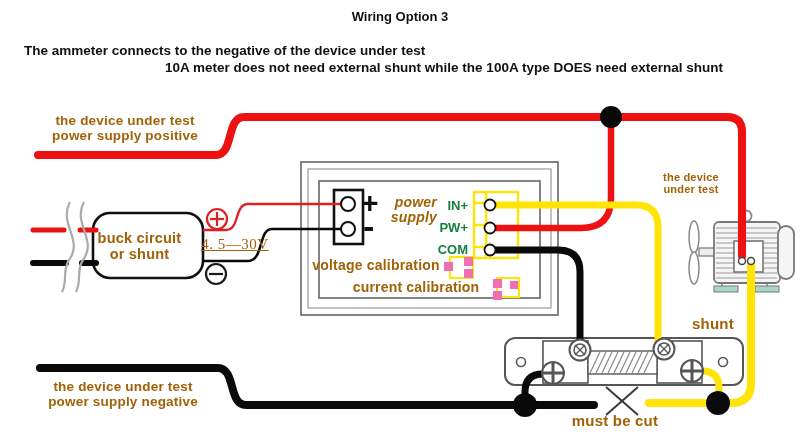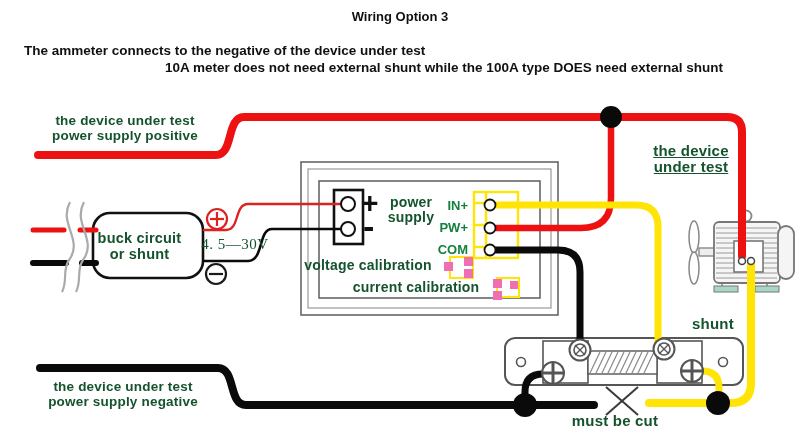--- a/index.html
+++ b/index.html
@@ -2,32 +2,32 @@
 <html><head>
 <meta charset="utf-8">
 <style>
   html,body{margin:0;padding:0;}
   body{width:800px;height:438px;position:relative;background:#ffffff;overflow:hidden;
        font-family:"Liberation Sans",sans-serif;}
   #stage{position:absolute;left:0;top:0;width:800px;height:438px;}
   svg{position:absolute;left:0;top:0;}
   .txt{position:absolute;z-index:5;}
   .black-b{color:#111;font-weight:bold;}
-  .bl{position:absolute;z-index:5;color:#14532d;font-weight:bold;text-align:center;line-height:1.08;letter-spacing:0.2px;}
+  .bl{position:absolute;z-index:5;color:#a16207;font-weight:bold;text-align:center;line-height:1.08;letter-spacing:0.2px;}
   .title{top:9px;left:0;width:100%;text-align:center;font-size:13px;}
   .sub1{top:43px;left:0;width:100%;text-align:left;font-size:13.5px;padding-left:24px;}
   .sub2{top:60px;left:0;width:100%;text-align:center;font-size:13.5px;margin-left:44px;}
   .pos-label{left:36px;top:114px;width:178px;font-size:13.5px;}
   .neg-label{left:34px;top:380px;width:178px;font-size:13.5px;}
-  .dut-label{left:645px;top:143px;width:92px;font-size:15px;text-decoration:underline;}
+  .dut-label{left:645px;top:172px;width:92px;font-size:11px;}
   .buck-label{left:93px;top:231px;width:93px;font-size:14.5px;}
   .range-label{left:200px;top:236px;width:70px;font-size:15px;font-weight:normal;
-               font-family:"Liberation Serif",serif;letter-spacing:0.5px;}
-  .ps-label{left:385px;top:195px;width:52px;font-size:14px;text-align:center;}
-  .vcal-label{left:296px;top:258px;width:144px;font-size:14px;}
+               font-family:"Liberation Serif",serif;letter-spacing:0.5px;text-decoration:underline;}
+  .ps-label{left:385px;top:195px;width:52px;font-size:14px;text-align:right;font-style:italic;}
+  .vcal-label{left:304px;top:258px;width:144px;font-size:14px;}
   .ccal-label{left:346px;top:280px;width:140px;font-size:14px;}
   .shunt-label{left:678px;top:316px;width:70px;font-size:15px;}
   .cut-label{left:562px;top:413px;width:106px;font-size:15px;}
   .term{position:absolute;z-index:5;color:#15803d;font-weight:bold;font-size:13px;
         width:42px;text-align:right;line-height:1;}
   .t-in{left:426px;top:199px;}
   .t-pw{left:426px;top:221px;}
   .t-com{left:426px;top:243px;}
   .plus-big{position:absolute;z-index:5;left:361px;top:188px;font-size:30px;line-height:1;}
   .minus-big{position:absolute;z-index:5;left:363px;top:209px;font-size:34px;line-height:1;}

